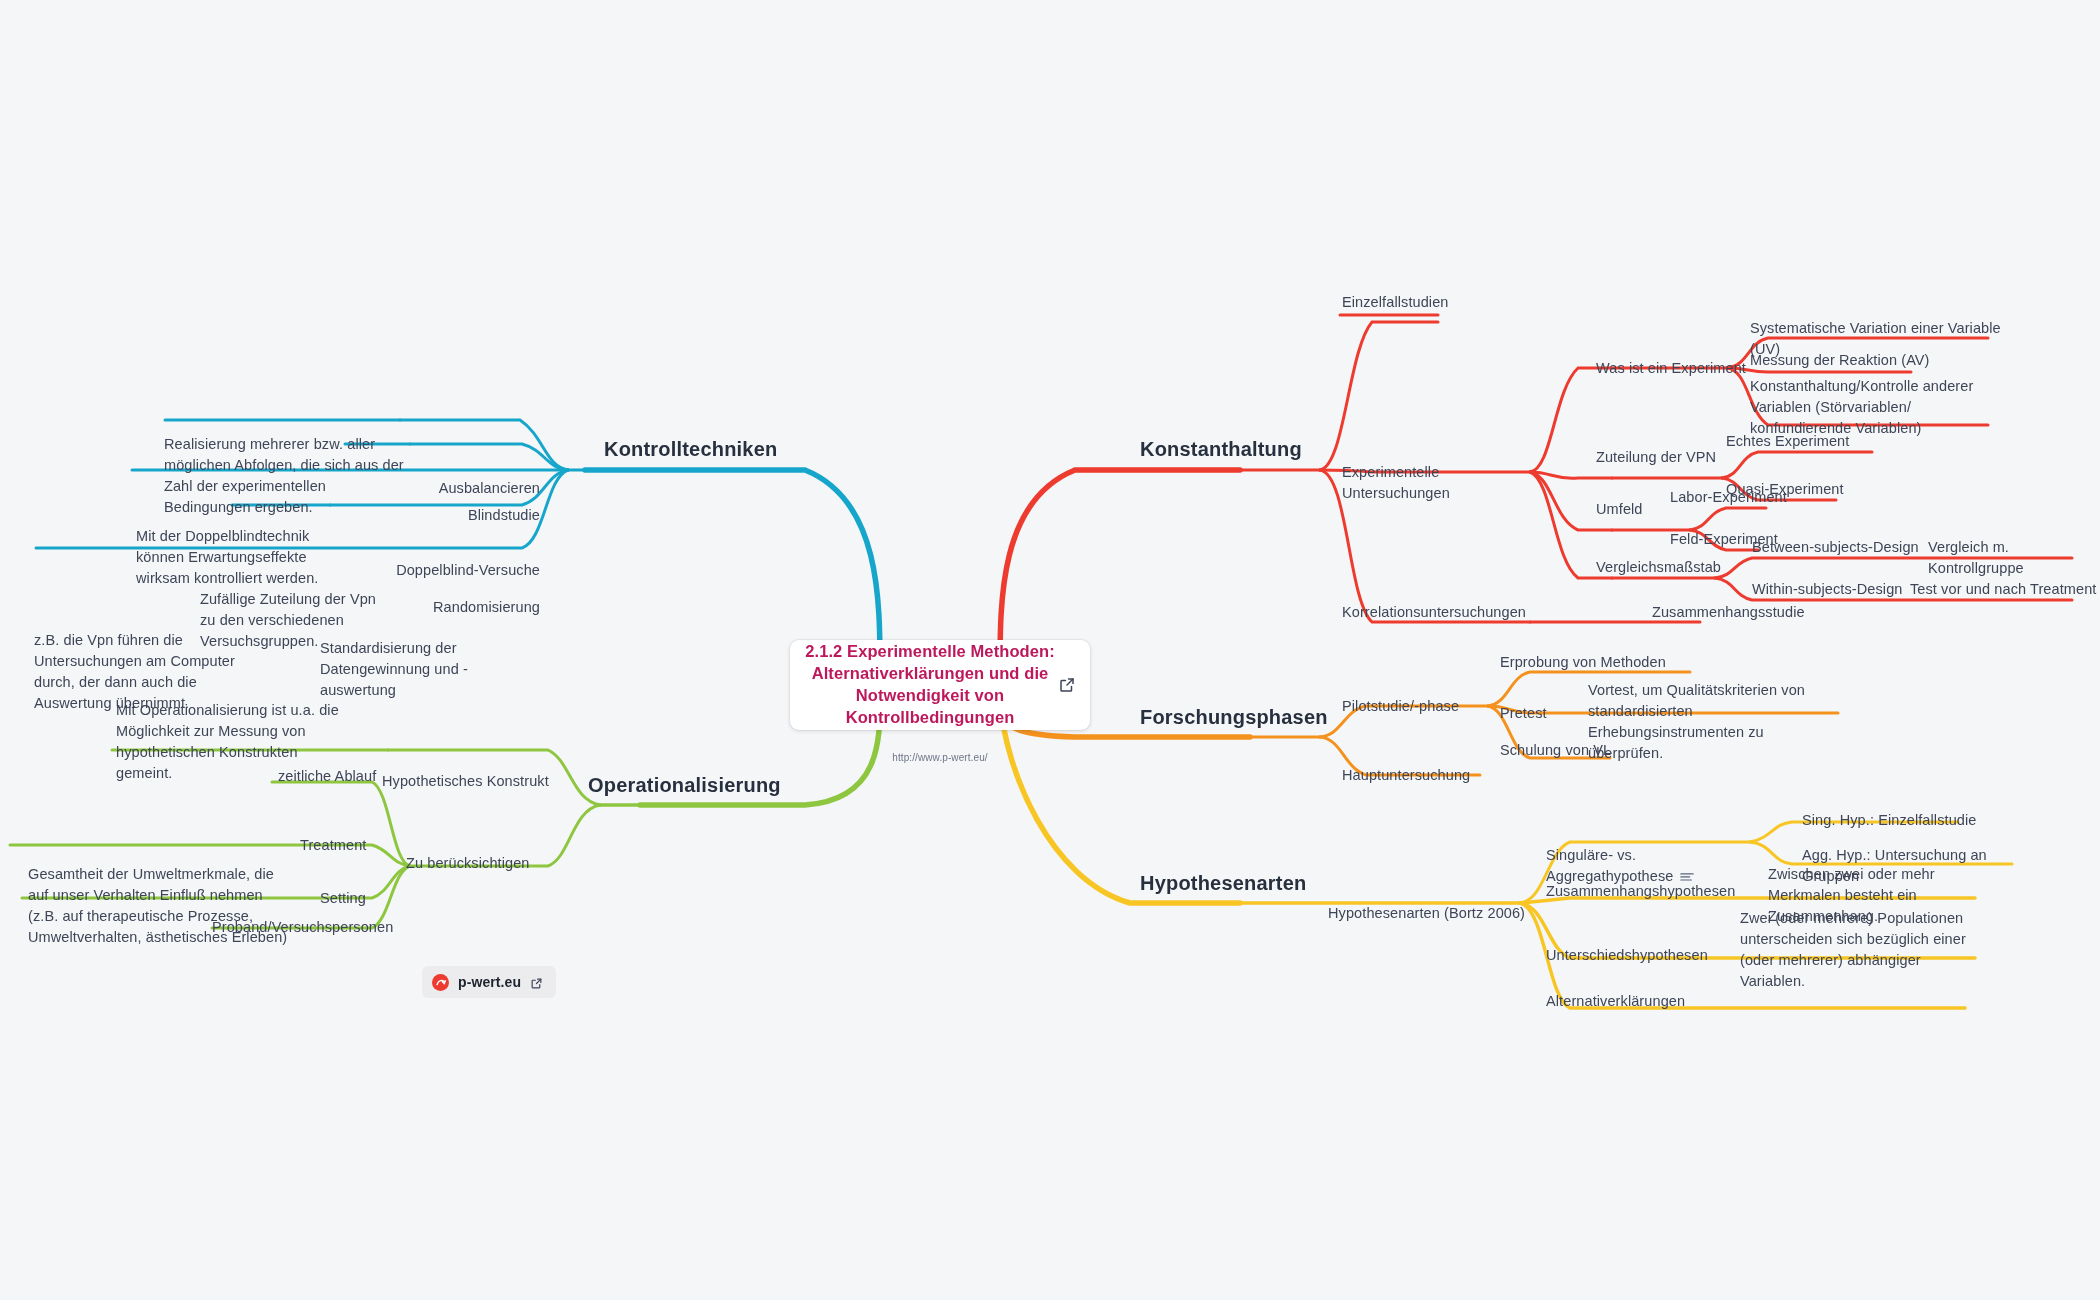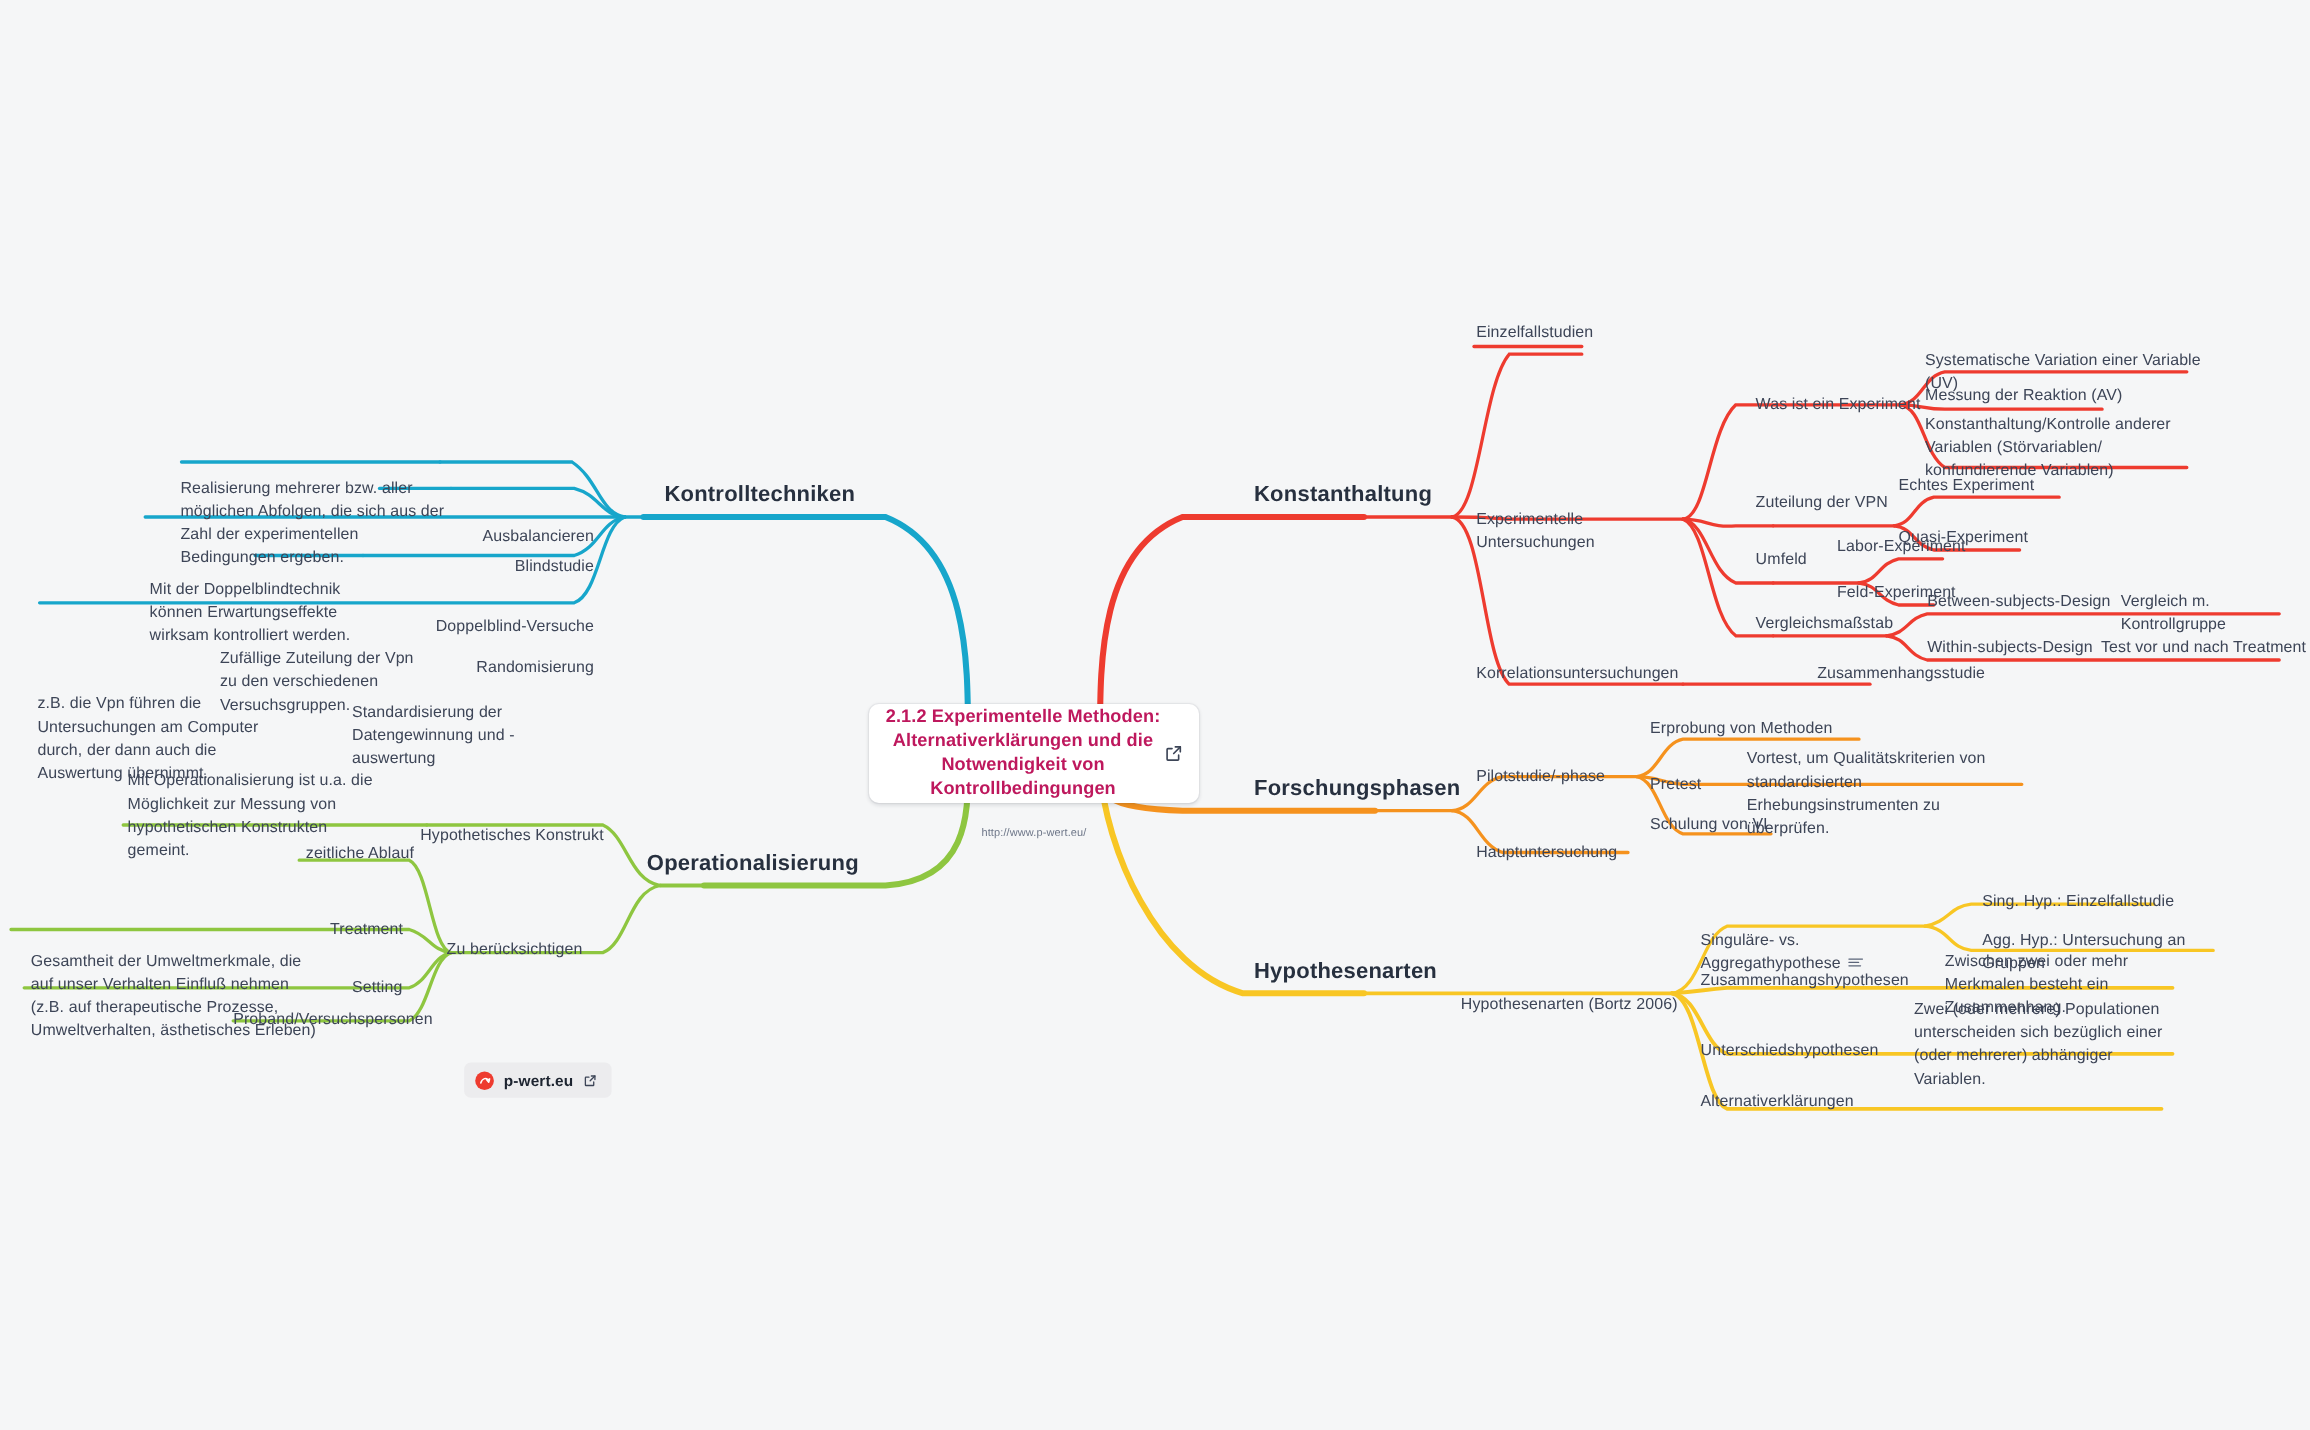--- a/index.html
+++ b/index.html
@@ -263,21 +263,21 @@
   <div class="node r" style="left:410px; top:505px; width:130px;">Blindstudie</div>
   <div class="node r" style="left:350px; top:560px; width:190px;">Doppelblind-Versuche</div>
   <div class="node r" style="left:330px; top:597px; width:210px;">Randomisierung</div>
   <div class="node l" style="left:320px; top:638px; width:220px;">Standardisierung der Datengewinnung und -auswertung</div>
 
   <div class="node l" style="left:164px; top:434px; width:240px;">Realisierung mehrerer bzw. aller möglichen Abfolgen, die sich aus der Zahl der experimentellen Bedingungen ergeben.</div>
   <div class="node l" style="left:136px; top:526px; width:215px;">Mit der Doppelblindtechnik können Erwartungseffekte wirksam kontrolliert werden.</div>
   <div class="node l" style="left:200px; top:589px; width:195px;">Zufällige Zuteilung der Vpn zu den verschiedenen Versuchsgruppen.</div>
   <div class="node l" style="left:34px; top:630px; width:215px;">z.B. die Vpn führen die Untersuchungen am Computer durch, der dann auch die Auswertung übernimmt.</div>
 
-  <div class="node l" style="left:382px; top:750px; width:220px;">Hypothetisches Konstrukt</div>
+  <div class="node l" style="left:382px; top:771px; width:220px;">Hypothetisches Konstrukt</div>
   <div class="node l" style="left:406px; top:853px; width:200px;">Zu berücksichtigen</div>
 
   <div class="node l" style="left:278px; top:766px; width:180px;">zeitliche Ablauf</div>
   <div class="node l" style="left:300px; top:835px; width:150px;">Treatment</div>
   <div class="node l" style="left:320px; top:888px; width:150px;">Setting</div>
   <div class="node l" style="left:212px; top:917px; width:210px;">Proband/Versuchspersonen</div>
 
   <div class="node l" style="left:116px; top:700px; width:230px;">Mit Operationalisierung ist u.a. die Möglichkeit zur Messung von hypothetischen Konstrukten gemeint.</div>
   <div class="node l" style="left:28px; top:864px; width:260px;">Gesamtheit der Umweltmerkmale, die auf unser Verhalten Einfluß nehmen (z.B. auf therapeutische Prozesse, Umweltverhalten, ästhetisches Erleben)</div>
 

